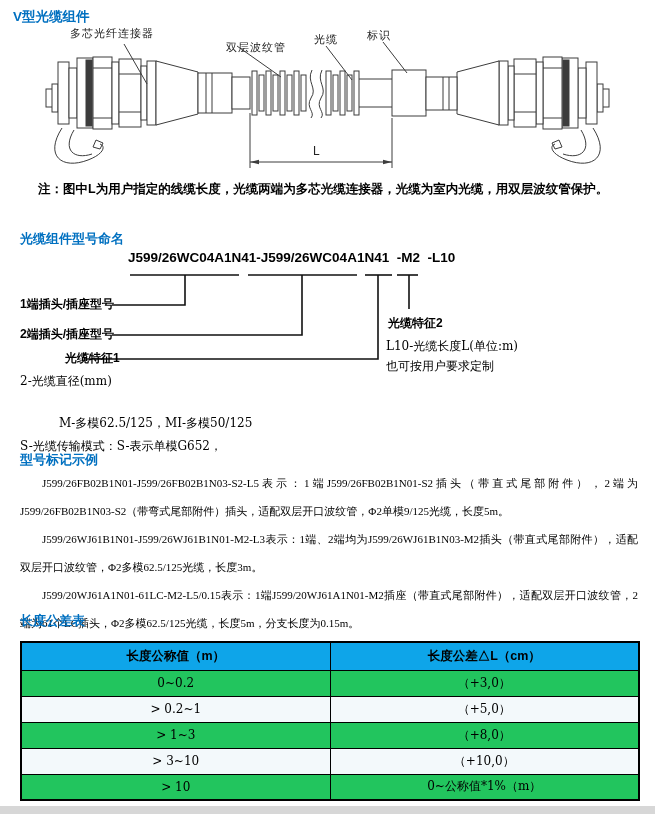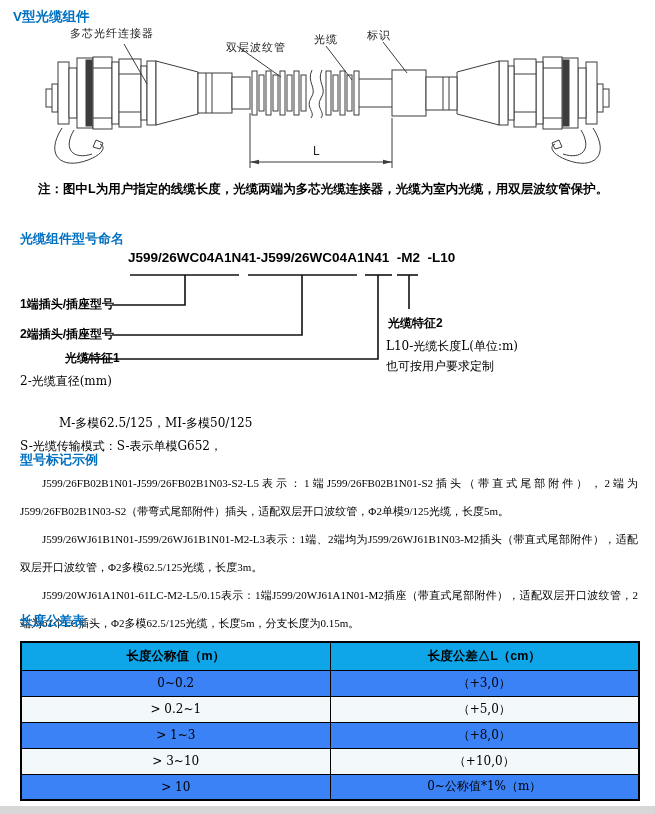--- a/index.html
+++ b/index.html
@@ -39,21 +39,21 @@
     border:2.5px solid #000; table-layout:fixed;
   }
   .tol-table th {
     border:1.6px solid #000; height:28px; font-size:12.5px; font-weight:bold;
     text-align:center; background:#0ea5e9;
   }
   .tol-table td {
     border:1.6px solid #000; height:26px; font-size:12px; text-align:center;
     font-family:"DejaVu Serif", serif;
   }
-  .tol-table tr.tint td { background:#3b82f6; }
+  .tol-table tr.tint td { background:#22c55e; }
   .tol-table tr.light td { background:#f3f9fb; }
   .bottom-strip { left:0; top:806px; width:655px; height:8px; background:#d7d7d7; }
   svg .ln { stroke:#3c3c3c; stroke-width:1; fill:none; }
   svg .shape { stroke:#3c3c3c; stroke-width:1; fill:#ffffff; }
   svg .rib { stroke:#3c3c3c; stroke-width:1; fill:#ffffff; }
   svg .callout { stroke:#3c3c3c; stroke-width:1; fill:none; }
   svg .schem { stroke:#111; stroke-width:1.6; fill:none; }
 </style>
 </head>
 <body>

